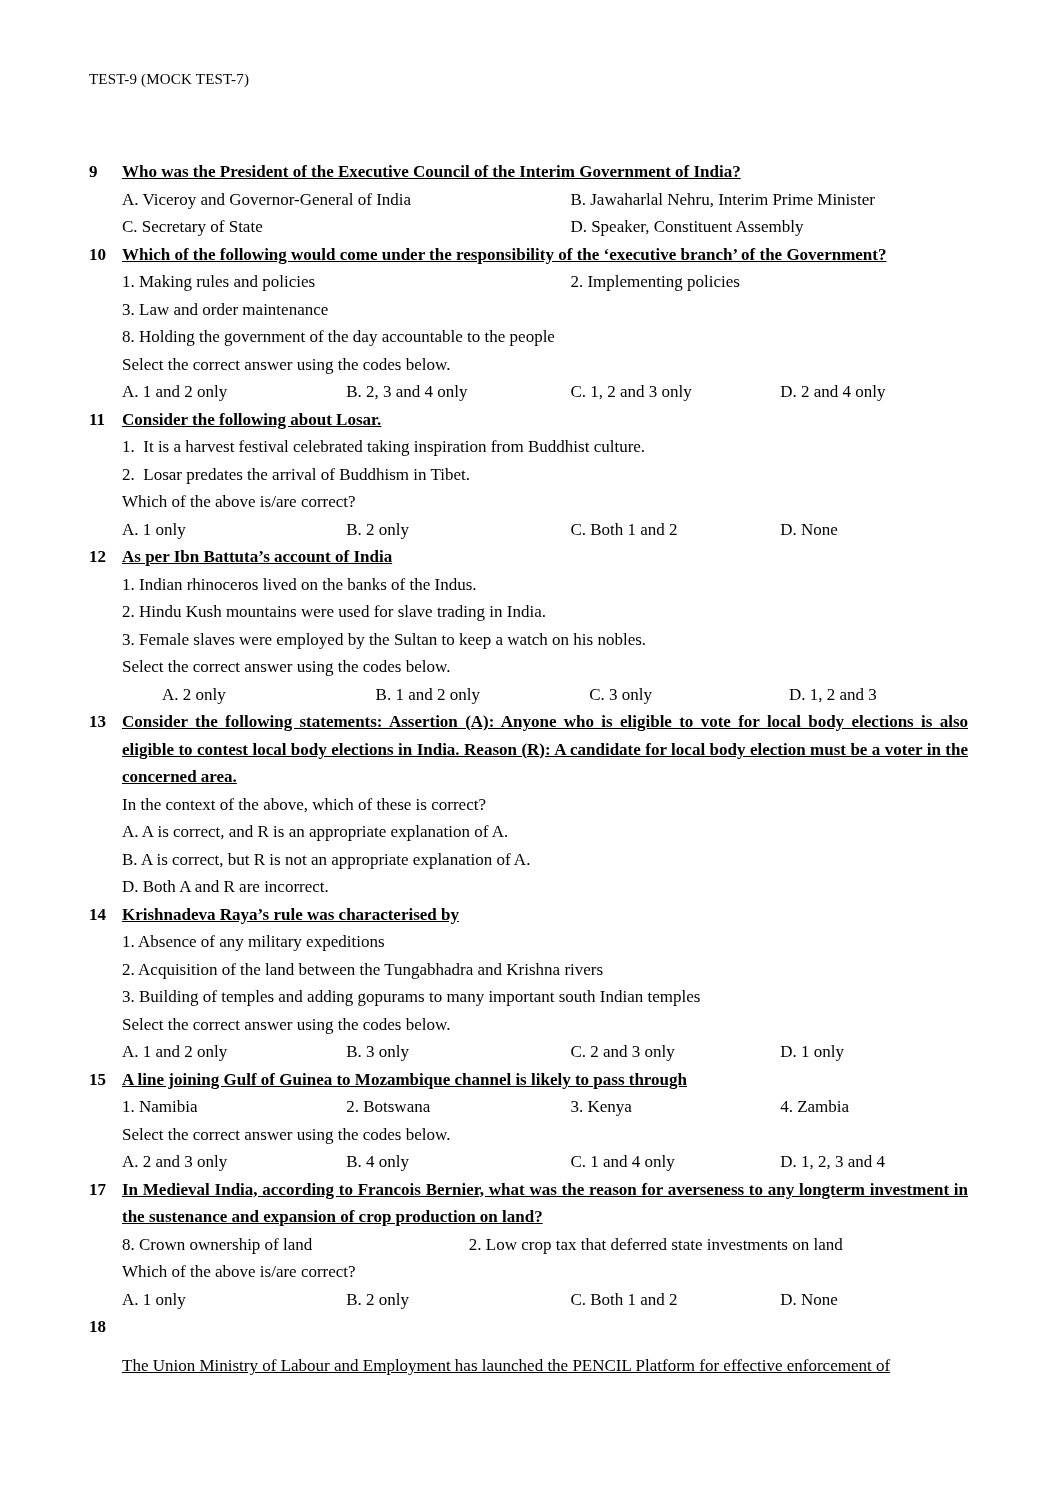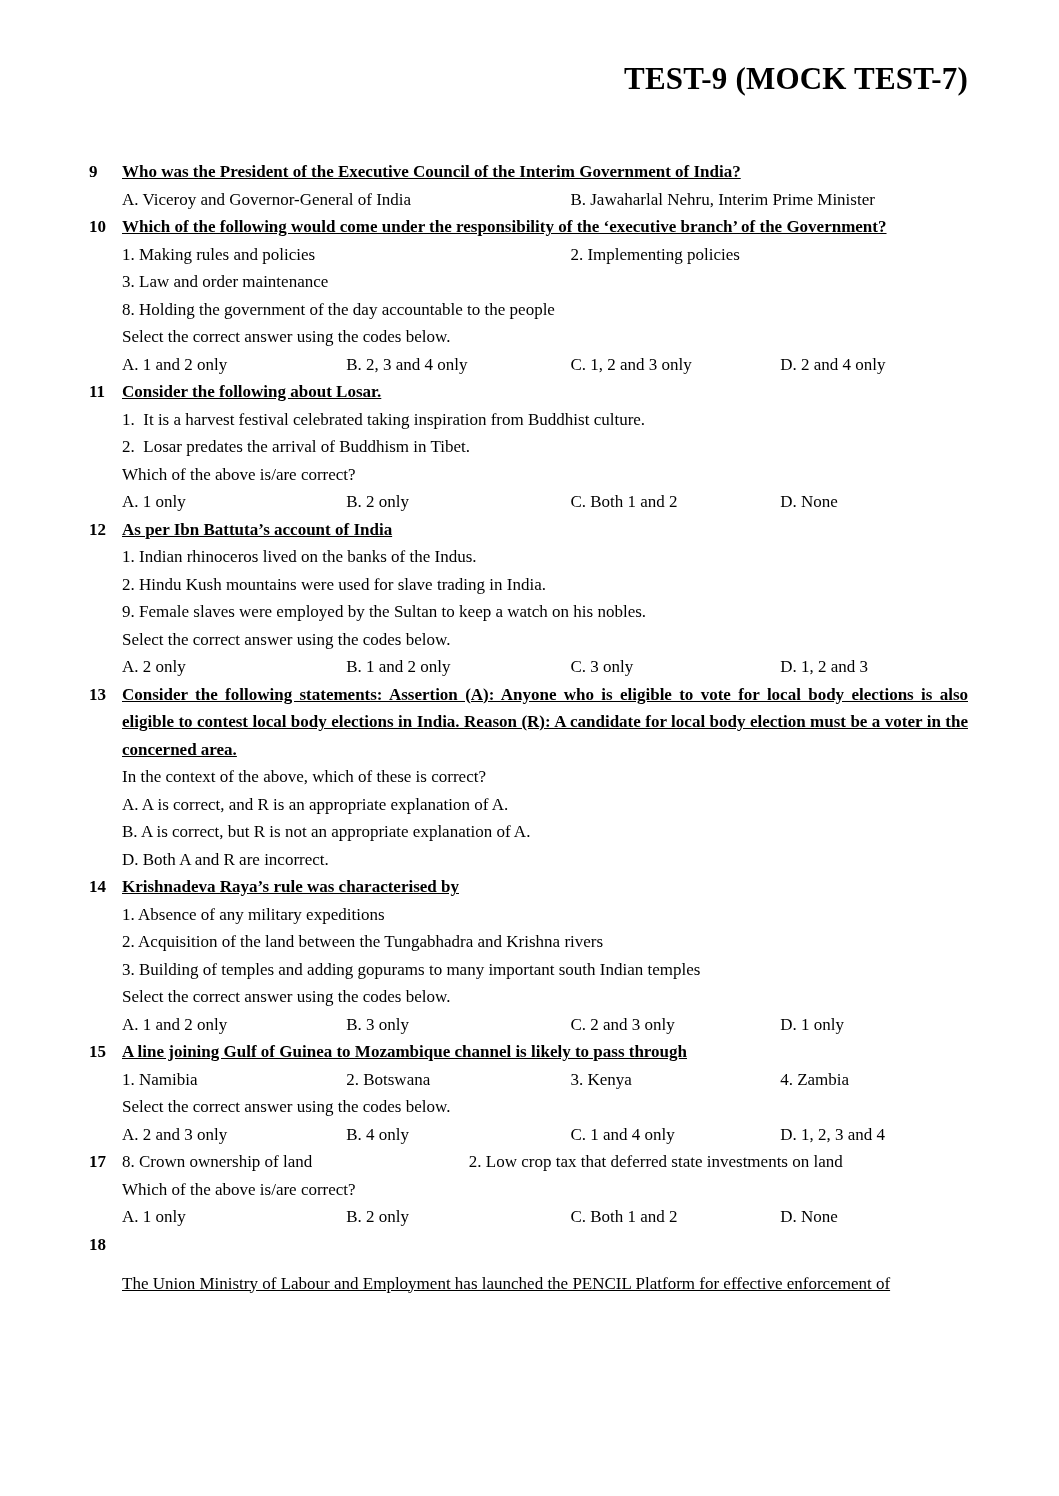--- a/index.html
+++ b/index.html
@@ -13,23 +13,23 @@
     height: 1496px;
     margin: 0 auto;
     background: #ffffff;
     color: #000000;
     font-family: "Liberation Serif", "DejaVu Serif", serif;
     box-sizing: border-box;
     padding: 64px 91px 20px 89px;
     overflow: hidden;
   }
   .doc-title {
-    text-align: right;
-    font-weight: bold;
-    font-size: 31px;
+    text-align: left;
+    font-weight: normal;
+    font-size: 15px;
     line-height: 30px;
     margin: 0 0 64px 0;
     letter-spacing: 0.2px;
   }
   .questions {
     font-size: 17px;
   }
   .question {
     display: grid;
     grid-template-columns: 33px 1fr;
@@ -71,20 +71,24 @@
   <h1 class="doc-title">TEST-9 (MOCK TEST-7)</h1>
   <div class="questions">
       <div class="question">
         <div class="q-num">9</div>
         <div class="q-body">
           <div class="q-text">Who was the President of the Executive Council of the Interim Government of India?</div>
           <div class="b-cols" style="grid-template-columns: 53% 47%;">
             <div class="b-cell">A. Viceroy and Governor-General of India</div>
             <div class="b-cell">B. Jawaharlal Nehru, Interim Prime Minister</div>
           </div>
+          <div class="b-cols" style="grid-template-columns: 53% 47%;">
+            <div class="b-cell">C. Secretary of State</div>
+            <div class="b-cell">D. Speaker, Constituent Assembly</div>
+          </div>
         </div>
       </div>
       <div class="question">
         <div class="q-num">10</div>
         <div class="q-body">
           <div class="q-text">Which of the following would come under the responsibility of the ‘executive branch’ of the Government?</div>
           <div class="b-cols" style="grid-template-columns: 53% 47%;">
             <div class="b-cell">1. Making rules and policies</div>
             <div class="b-cell">2. Implementing policies</div>
           </div>
@@ -113,23 +117,23 @@
             <div class="b-cell">D. None</div>
           </div>
         </div>
       </div>
       <div class="question">
         <div class="q-num">12</div>
         <div class="q-body">
           <div class="q-text">As per Ibn Battuta’s account of India</div>
           <div class="b-line">1. Indian rhinoceros lived on the banks of the Indus.</div>
           <div class="b-line">2. Hindu Kush mountains were used for slave trading in India.</div>
-          <div class="b-line">9. Female slaves were employed by the Sultan to keep a watch on his nobles.</div>
-          <div class="b-line">Select the correct answer using the codes below.</div>
-          <div class="b-cols" style="grid-template-columns: 26.5% 26.5% 24.8% 22.2%;">
+          <div class="b-line">3. Female slaves were employed by the Sultan to keep a watch on his nobles.</div>
+          <div class="b-line">Select the correct answer using the codes below.</div>
+          <div class="b-cols" style="grid-template-columns: 26.5% 26.5% 24.8% 22.2%; margin-left: 40px;">
             <div class="b-cell">A. 2 only</div>
             <div class="b-cell">B. 1 and 2 only</div>
             <div class="b-cell">C. 3 only</div>
             <div class="b-cell">D. 1, 2 and 3</div>
           </div>
         </div>
       </div>
       <div class="question">
         <div class="q-num">13</div>
         <div class="q-body">
@@ -171,20 +175,21 @@
             <div class="b-cell">A. 2 and 3 only</div>
             <div class="b-cell">B. 4 only</div>
             <div class="b-cell">C. 1 and 4 only</div>
             <div class="b-cell">D. 1, 2, 3 and 4</div>
           </div>
         </div>
       </div>
       <div class="question">
         <div class="q-num">17</div>
         <div class="q-body">
+          <div class="q-text">In Medieval India, according to Francois Bernier, what was the reason for averseness to any longterm investment in the sustenance and expansion of crop production on land?</div>
           <div class="b-cols" style="grid-template-columns: 41% 59%;">
             <div class="b-cell">8. Crown ownership of land</div>
             <div class="b-cell">2. Low crop tax that deferred state investments on land</div>
           </div>
           <div class="b-line">Which of the above is/are correct?</div>
           <div class="b-cols" style="grid-template-columns: 26.5% 26.5% 24.8% 22.2%;">
             <div class="b-cell">A. 1 only</div>
             <div class="b-cell">B. 2 only</div>
             <div class="b-cell">C. Both 1 and 2</div>
             <div class="b-cell">D. None</div>

